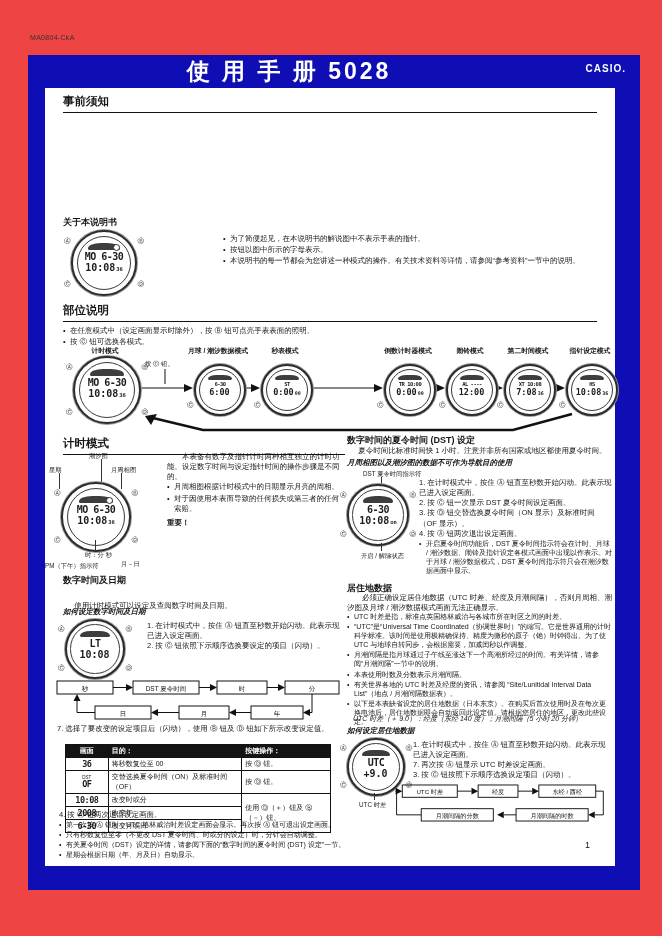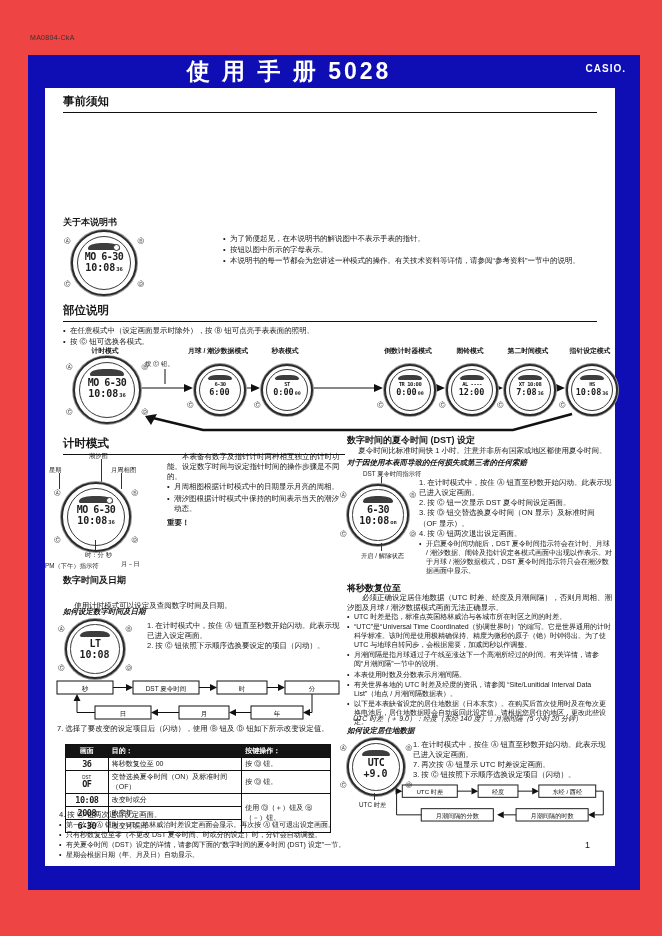--- a/index.html
+++ b/index.html
@@ -241,21 +241,21 @@
       </div>
       <div class="vline" style="left:50px;top:88px;height:10px;"></div>
       <div class="abs lbl" style="left:40px;top:99px;">时：分 秒</div>
       <div class="abs lbl" style="left:76px;top:108px;">月－日</div>
       <div class="abs lbl" style="left:0px;top:110px;">PM（下午）指示符</div>
     </div>
 
     <div class="abs" style="left:122px;top:364px;width:178px;">
       <div class="txt ind">本表备有数字及指针计时两种相互独立的计时功能。设定数字时间与设定指针时间的操作步骤是不同的。</div>
       <div class="txt b">月周相图根据计时模式中的日期显示月亮的周相。</div>
-      <div class="txt b">潮汐图根据计时模式中保持的时间表示当天的潮汐动态。</div>
+      <div class="txt b">对于因使用本表而导致的任何损失或第三者的任何索赔。</div>
       <div class="txt" style="font-weight:bold;margin-top:4px;">重要！</div>
     </div>
 
     <div class="abs sub-h" style="left:18px;top:486px;">数字时间及日期</div>
     <div class="abs" style="left:18px;top:513px;width:280px;">
       <div class="txt" style="text-indent:1.5em;">使用计时模式可以设定及查阅数字时间及日期。</div>
     </div>
     <div class="abs howto" style="left:18px;top:519px;">如何设定数字时间及日期</div>
 
     <div class="watch w-md" style="left:20px;top:531px;width:56px;height:56px;">
@@ -351,21 +351,21 @@
     <div class="abs txt" style="left:14px;top:722px;">4. 按 Ⓐ 钮两次退出设定画面。</div>
     <div class="abs" style="left:14px;top:732px;width:288px;">
       <div class="txt7 b">第一次按 Ⓐ 钮时，UTC 格林威治时差设定画面会显示。再次按 Ⓐ 钮可退出设定画面。</div>
       <div class="txt7 b">只有秒数复位至零（不更改 DST 夏令时间、时或分的设定）时，分针会自动调整。</div>
       <div class="txt7 b">有关夏令时间（DST）设定的详情，请参阅下面的“数字时间的夏令时间 (DST) 设定”一节。</div>
       <div class="txt7 b">星期会根据日期（年、月及日）自动显示。</div>
     </div>
 
     <div class="abs sub-h" style="left:302px;top:346px;">数字时间的夏令时间 (DST) 设定</div>
     <div class="abs txt" style="left:302px;top:358px;width:265px;text-indent:1.5em;">夏令时间比标准时间快 1 小时。注意并非所有国家或地区都使用夏令时间。</div>
-    <div class="abs howto" style="left:302px;top:370px;">对于因使用本表而导致的任何损失或第三者的任何索赔</div>
+    <div class="abs howto" style="left:302px;top:370px;">月周相图以及潮汐图的数据不可作为导航目的使用</div>
     <div class="abs lbl" style="left:318px;top:382px;">DST 夏令时间指示符</div>
     <div class="vline" style="left:336px;top:389px;height:10px;"></div>
 
     <div class="watch w-md" style="left:302px;top:396px;width:58px;height:58px;">
       <div class="face">
         <div class="tgraph"></div>
         <div class="ltop lcd">6-30</div>
         <div class="lrow">
             <span class="lmain lcd">10:08</span>
             <span class="lsub lcd">on</span>
@@ -380,21 +380,21 @@
     <div class="abs lbl" style="left:316px;top:464px;">开启 / 解除状态</div>
 
     <div class="abs" style="left:374px;top:390px;width:193px;">
       <div class="txt">1. 在计时模式中，按住 Ⓐ 钮直至秒数开始闪动。此表示现已进入设定画面。</div>
       <div class="txt">2. 按 Ⓒ 钮一次显示 DST 夏令时间设定画面。</div>
       <div class="txt">3. 按 Ⓓ 钮交替选换夏令时间（ON 显示）及标准时间（OF 显示）。</div>
       <div class="txt">4. 按 Ⓐ 钮两次退出设定画面。</div>
       <div class="txt7 b">开启夏令时间功能后，DST 夏令时间指示符会在计时、月球 / 潮汐数据、闹铃及指针设定各模式画面中出现以作表示。对于月球 / 潮汐数据模式，DST 夏令时间指示符只会在潮汐数据画面中显示。</div>
     </div>
 
-    <div class="abs sub-h" style="left:302px;top:494px;">将秒数复位至</div>
+    <div class="abs sub-h" style="left:302px;top:494px;">居住地数据</div>
     <div class="abs txt ind" style="left:302px;top:505px;width:265px;">必须正确设定居住地数据（UTC 时差、经度及月潮间隔），否则月周相、潮汐图及月球 / 潮汐数据模式画面无法正确显示。</div>
     <div class="abs" style="left:302px;top:524px;width:265px;">
       <div class="txt7 b">UTC 时差是指，标准点英国格林威治与各城市所在时区之间的时差。</div>
       <div class="txt7 b">“UTC”是“Universal Time Coordinated（协调世界时）”的缩写。它是世界通用的计时科学标准。该时间是使用极精确保持、精度为微秒的原子（铯）时钟得出。为了使 UTC 与地球自转同步，会根据需要，加减闰秒以作调整。</div>
       <div class="txt7 b">月潮间隔是指月球通过子午线至涨达下一个高潮所经过的时间。有关详情，请参阅“月潮间隔”一节中的说明。</div>
       <div class="txt7 b">本表使用时数及分数表示月潮间隔。</div>
       <div class="txt7 b">有关世界各地的 UTC 时差及经度的资讯，请参阅 “Site/Lunitidal Interval Data List”（地点 / 月潮间隔数据表）。</div>
       <div class="txt7 b">以下是本表缺省设定的居住地数据（日本东京）。在购买后首次使用时及在每次更换电池后，居住地数据即会自动返回此设定值。请根据您居住的地区，更改此些设定。</div>
     </div>
     <div class="abs txt7 ital" style="left:308px;top:626px;width:259px;">UTC 时差（＋ 9.0）：经度（东经 140 度）；月潮间隔（5 小时 20 分钟）</div>

